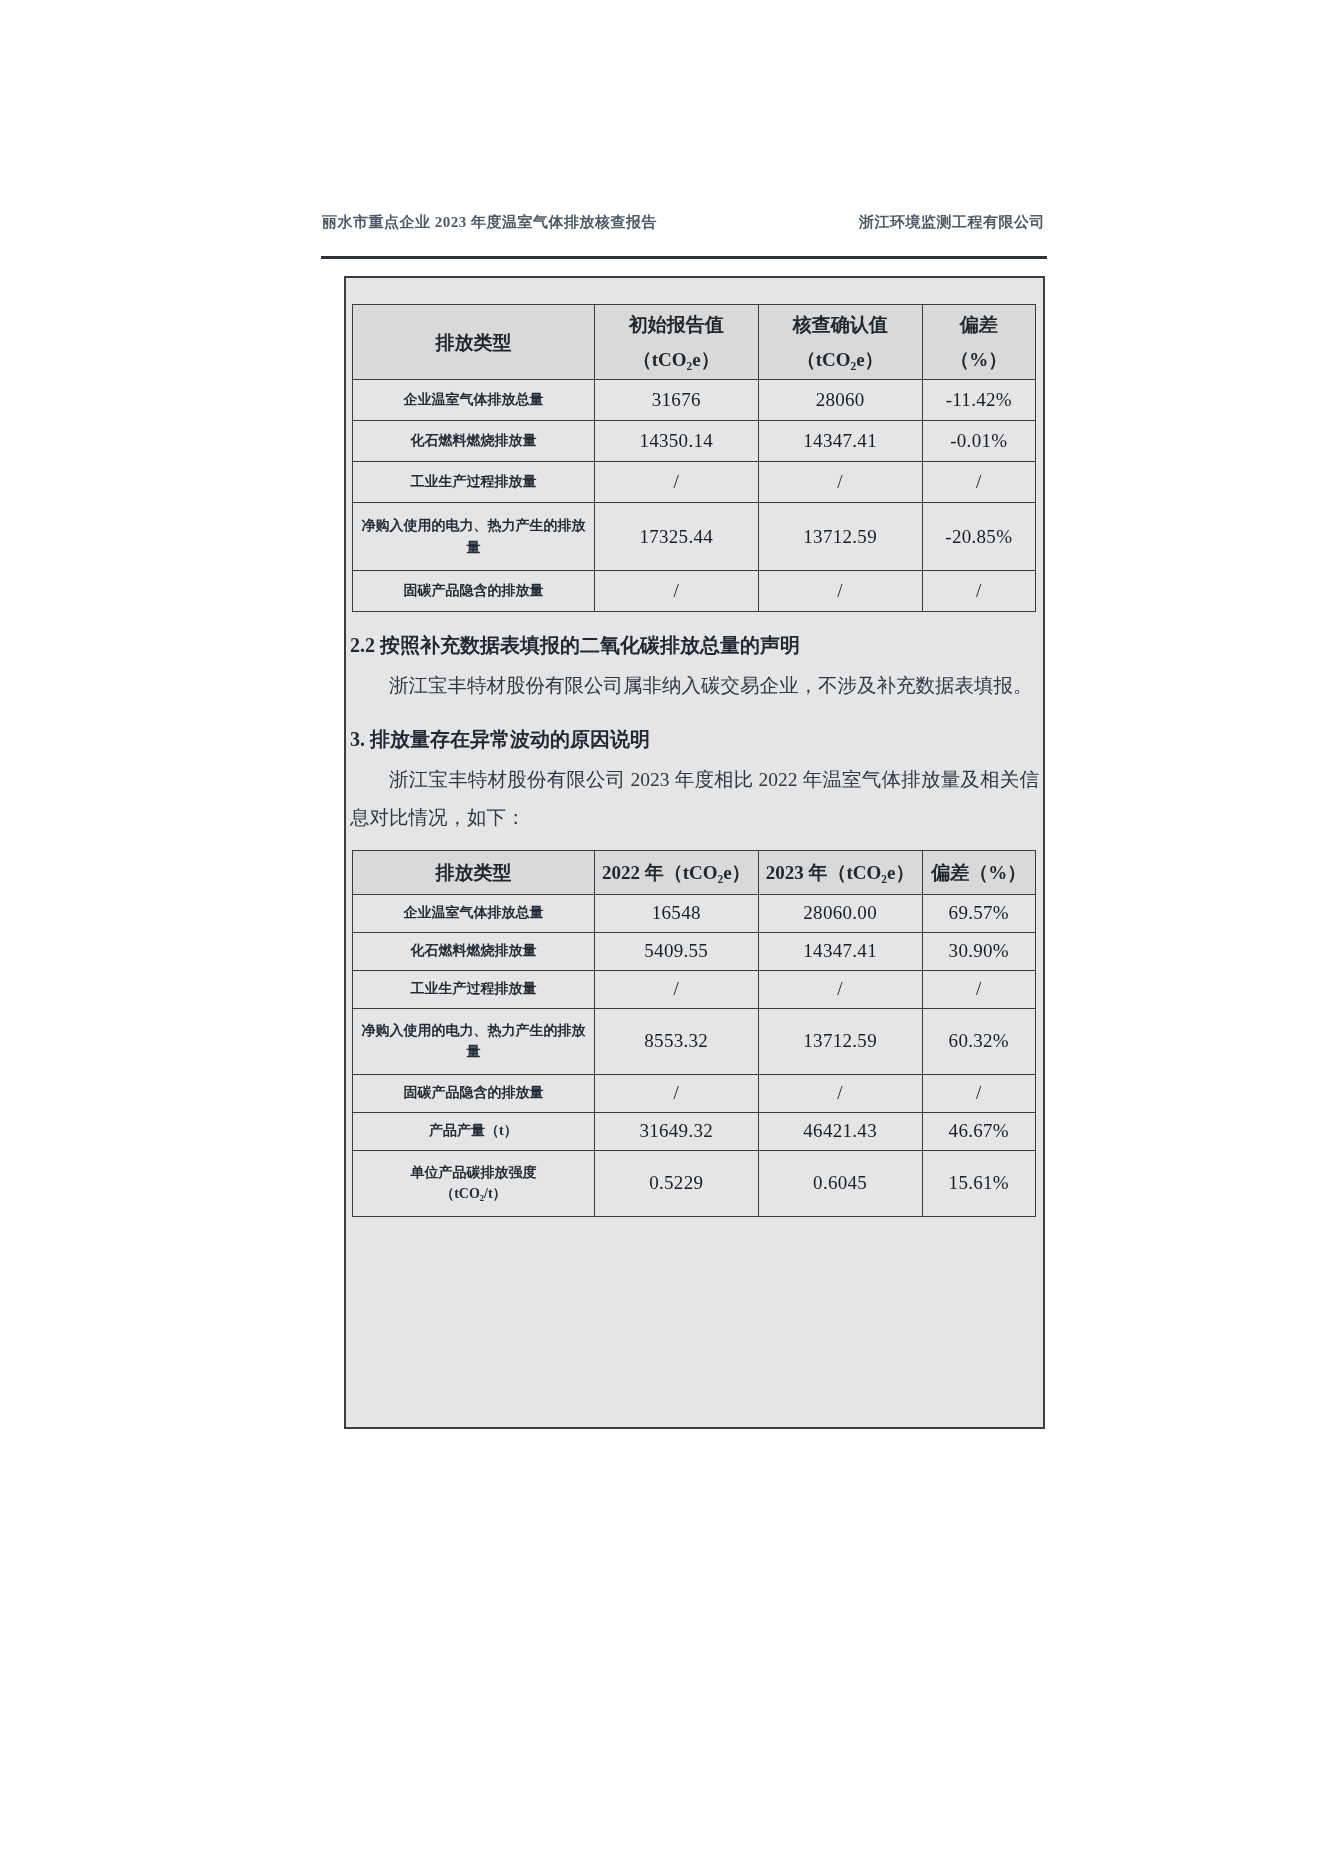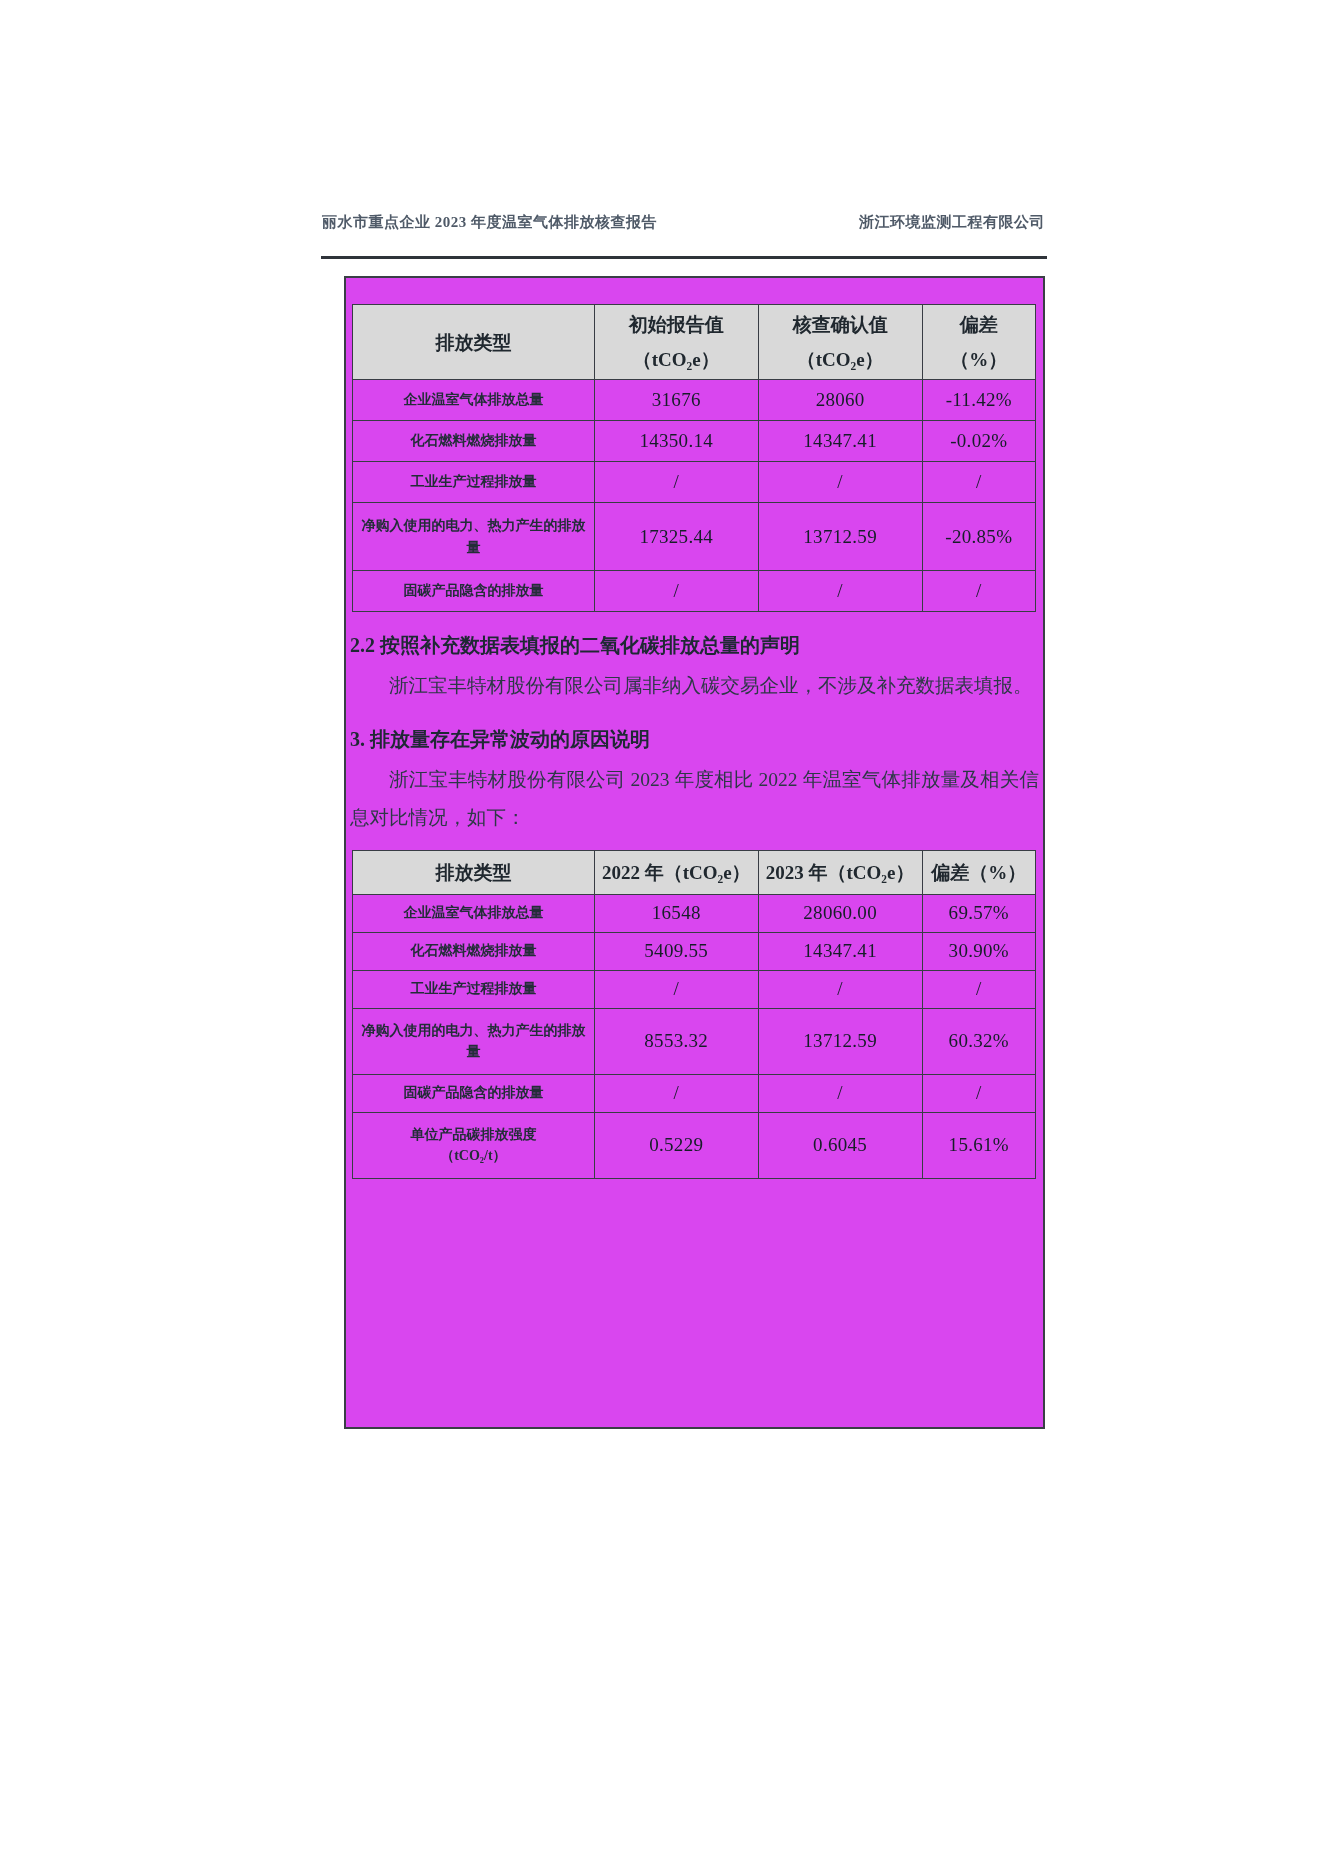--- a/index.html
+++ b/index.html
@@ -13,21 +13,21 @@
     display:flex;justify-content:space-between;align-items:flex-start;
     font-size:15px;font-weight:bold;color:#4f5a68;letter-spacing:.5px;
   }
   .header-rule{
     position:absolute;left:321px;top:256px;width:726px;height:0;
     border-top:3px solid #2f343a;
   }
   .content-frame{
     position:absolute;left:344px;top:276px;width:701px;height:1153px;
     border:2px solid #3a3f46;box-sizing:border-box;
-    background:#d946ef;overflow:hidden;
+    background:#e5e5e5;overflow:hidden;
   }
   table.report{
     border-collapse:collapse;table-layout:fixed;
     width:684px;margin-left:6px;
     font-size:19px;color:#1e2733;
   }
   table.report td,table.report th{
     border:1.5px solid #383d44;text-align:center;vertical-align:middle;
     padding:2px 6px;box-sizing:border-box;overflow:hidden;
   }
@@ -90,21 +90,21 @@
       <tr data-name="table-row">
         <td class="type-cell" data-name="emission-type-cell">企业温室气体排放总量</td>
         <td class="num-cell" data-name="initial-value-cell">31676</td>
         <td class="num-cell" data-name="verified-value-cell">28060</td>
         <td class="num-cell" data-name="deviation-cell">-11.42%</td>
       </tr>
       <tr data-name="table-row">
         <td class="type-cell" data-name="emission-type-cell">化石燃料燃烧排放量</td>
         <td class="num-cell" data-name="initial-value-cell">14350.14</td>
         <td class="num-cell" data-name="verified-value-cell">14347.41</td>
-        <td class="num-cell" data-name="deviation-cell">-0.02%</td>
+        <td class="num-cell" data-name="deviation-cell">-0.01%</td>
       </tr>
       <tr data-name="table-row">
         <td class="type-cell" data-name="emission-type-cell">工业生产过程排放量</td>
         <td class="num-cell" data-name="initial-value-cell">/</td>
         <td class="num-cell" data-name="verified-value-cell">/</td>
         <td class="num-cell" data-name="deviation-cell">/</td>
       </tr>
       <tr class="tall" data-name="table-row">
         <td class="type-cell" data-name="emission-type-cell">净购入使用的电力、热力产生的排放量</td>
         <td class="num-cell" data-name="initial-value-cell">17325.44</td>
@@ -165,20 +165,26 @@
         <td class="num-cell" data-name="value-2022-cell">8553.32</td>
         <td class="num-cell" data-name="value-2023-cell">13712.59</td>
         <td class="num-cell" data-name="deviation-cell">60.32%</td>
       </tr>
       <tr data-name="table-row">
         <td class="type-cell" data-name="emission-type-cell">固碳产品隐含的排放量</td>
         <td class="num-cell" data-name="value-2022-cell">/</td>
         <td class="num-cell" data-name="value-2023-cell">/</td>
         <td class="num-cell" data-name="deviation-cell">/</td>
       </tr>
+      <tr data-name="table-row">
+        <td class="type-cell" data-name="emission-type-cell">产品产量（t）</td>
+        <td class="num-cell" data-name="value-2022-cell">31649.32</td>
+        <td class="num-cell" data-name="value-2023-cell">46421.43</td>
+        <td class="num-cell" data-name="deviation-cell">46.67%</td>
+      </tr>
       <tr class="tall" data-name="table-row">
         <td class="type-cell" data-name="emission-type-cell">单位产品碳排放强度
 （tCO₂/t）</td>
         <td class="num-cell" data-name="value-2022-cell">0.5229</td>
         <td class="num-cell" data-name="value-2023-cell">0.6045</td>
         <td class="num-cell" data-name="deviation-cell">15.61%</td>
       </tr>
     </tbody>
   </table>
 

